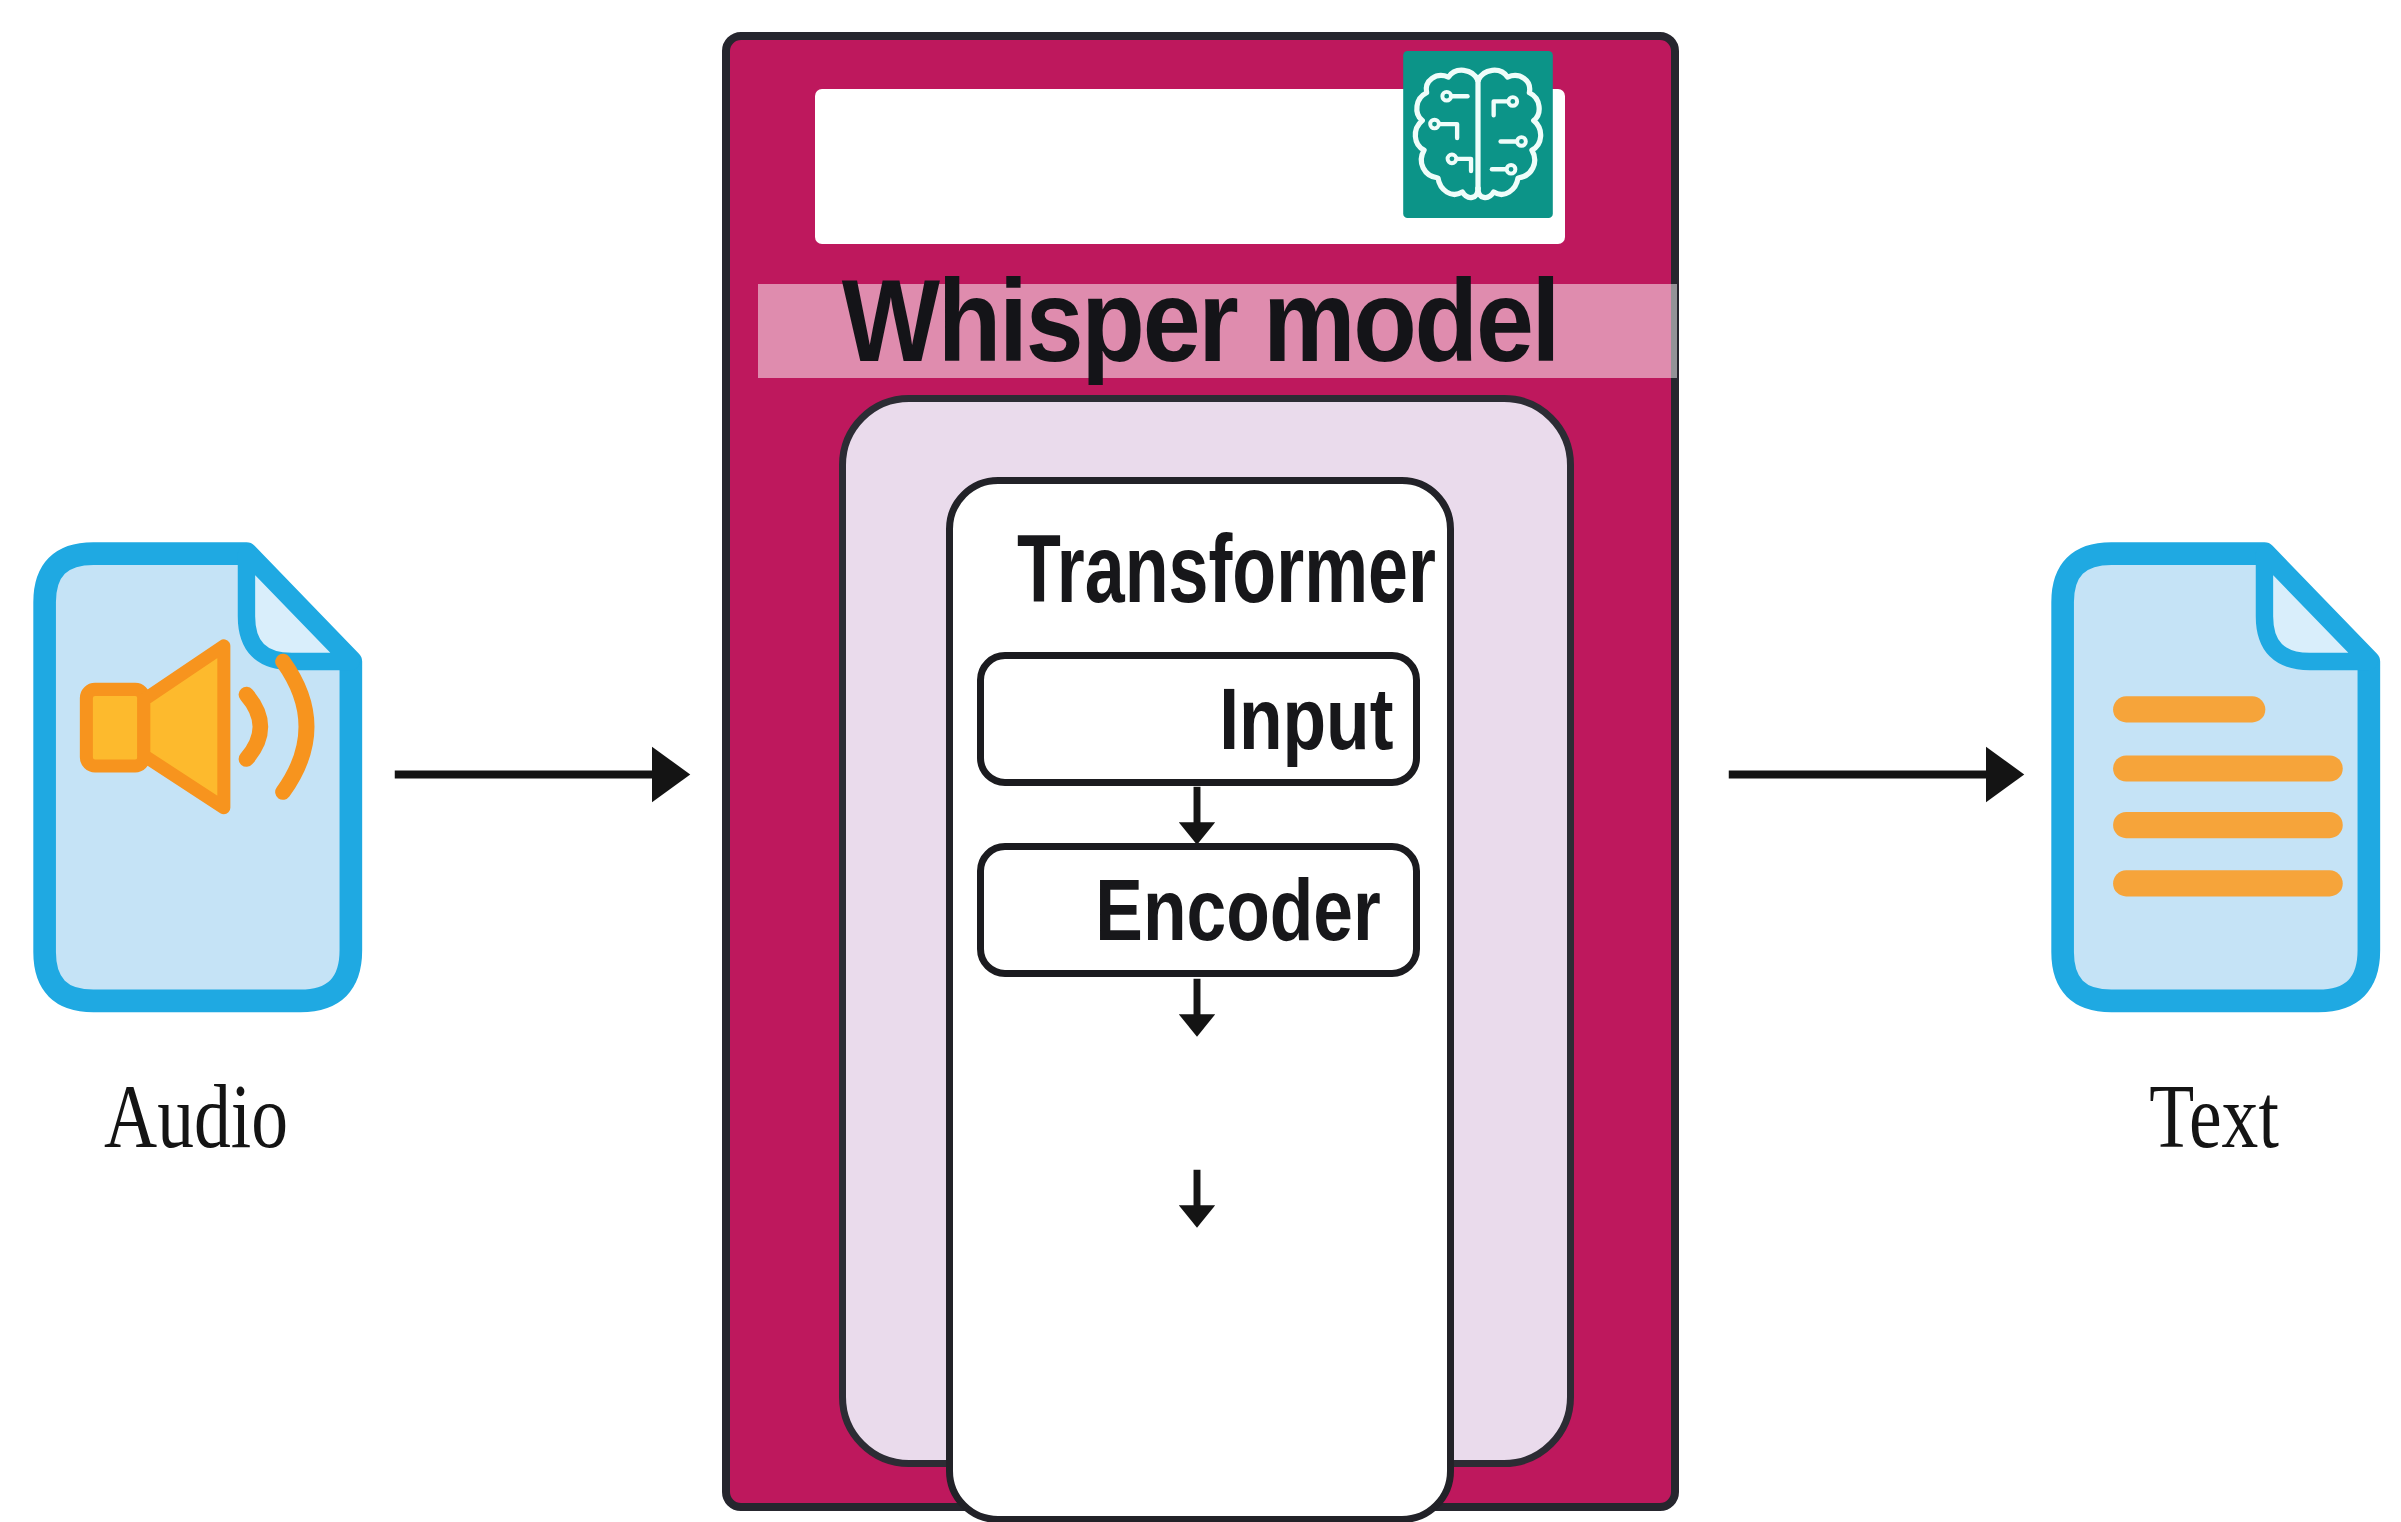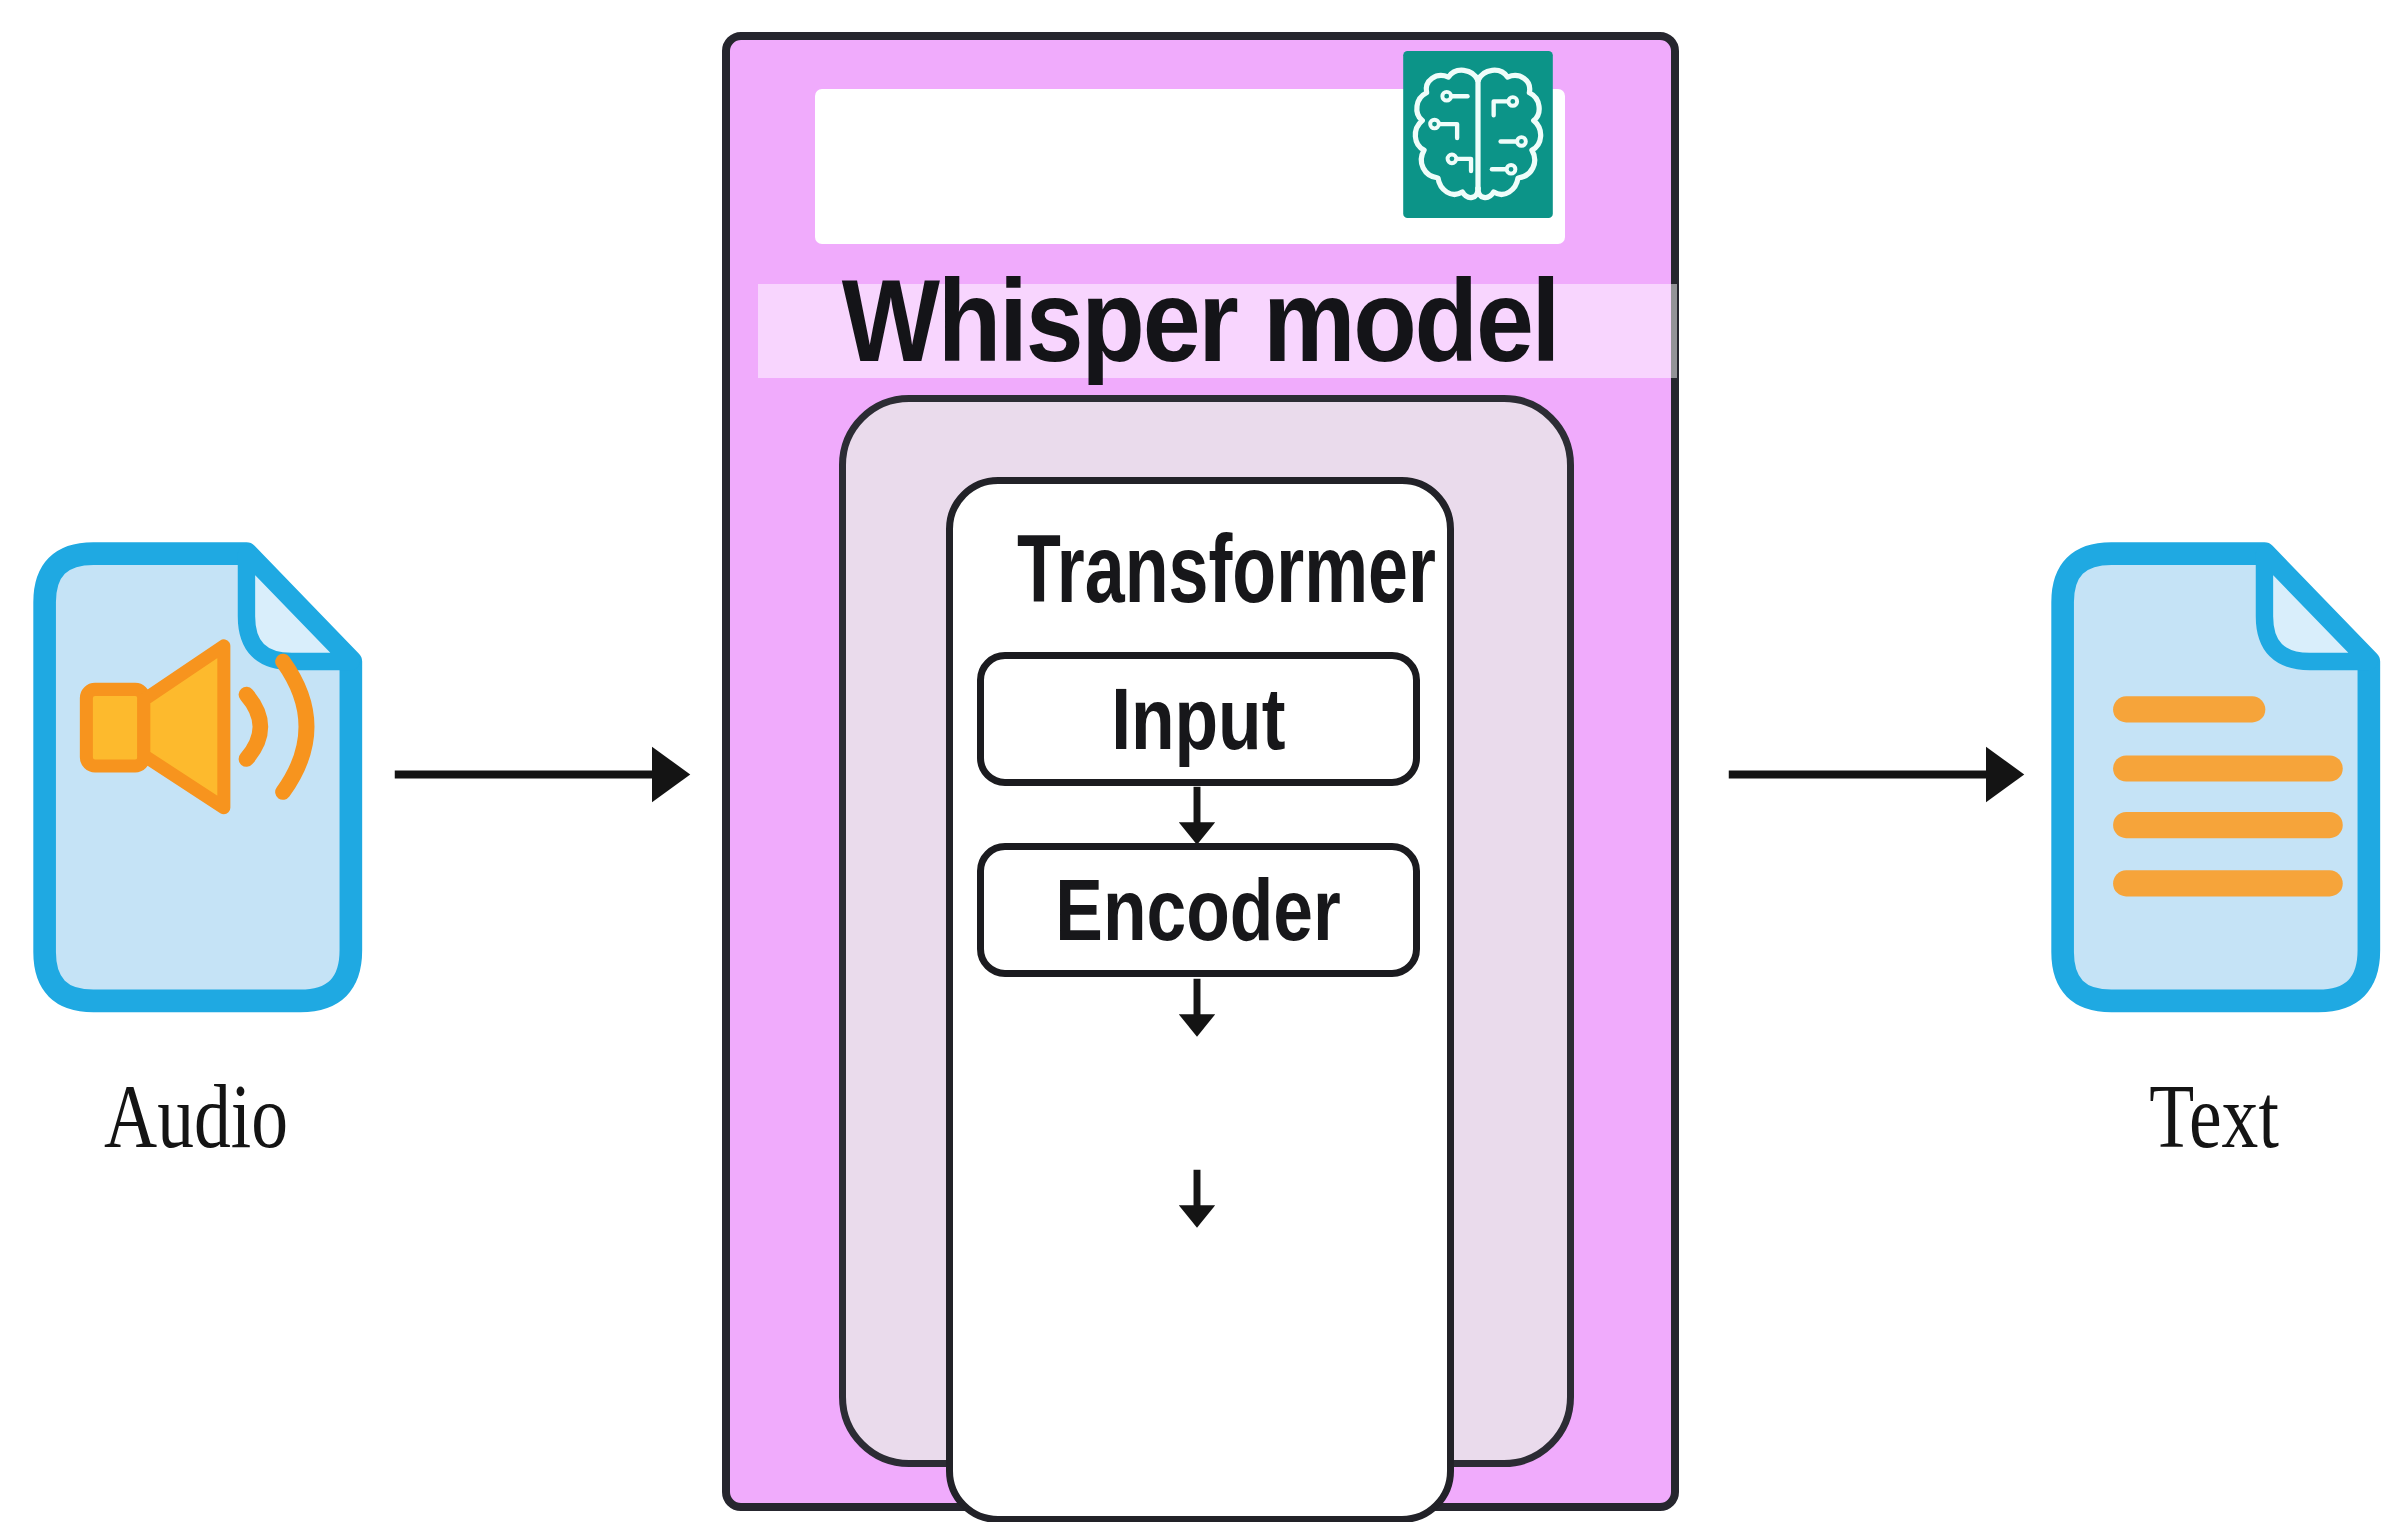--- a/index.html
+++ b/index.html
@@ -19,21 +19,21 @@
     font-size:92px;
     color:#141414;
     transform:scaleX(0.8);
     white-space:nowrap;
   }
 
   
   .whisper-box{
     left:722px;top:32px;width:957px;height:1479px;
     box-sizing:border-box;
-    background:#f0abfc;
+    background:#be185d;
     border:8.7px solid #26262e;
     border-radius:19px;
   }
   .white-patch{
     left:85px;top:49px;width:750px;height:155px;
     background:#ffffff;border-radius:7px;
   }
   .title-strip{
     left:28px;top:244px;width:919px;height:94px;
     background:rgba(255,255,255,0.5);
@@ -72,21 +72,21 @@
     color:#17171a;
     transform:scaleX(0.74);
     white-space:nowrap;
   }
   .stage-box{
     left:23.5px;width:443px;height:134px;
     box-sizing:border-box;
     background:#ffffff;
     border:7px solid #1b1b1f;
     border-radius:28px;
-    display:flex;align-items:center;justify-content:center;
+    display:flex;align-items:center;justify-content:flex-end;
   }
   .stage-box span{
     font-size:87px;font-weight:700;color:#17171a;
     transform:scaleX(0.82);
     white-space:nowrap;
   }
   .stage-input  {top:168px;}
   .stage-encoder{top:359px;}
   .stage-decoder{top:551px;}
   .stage-output {top:742px;}

